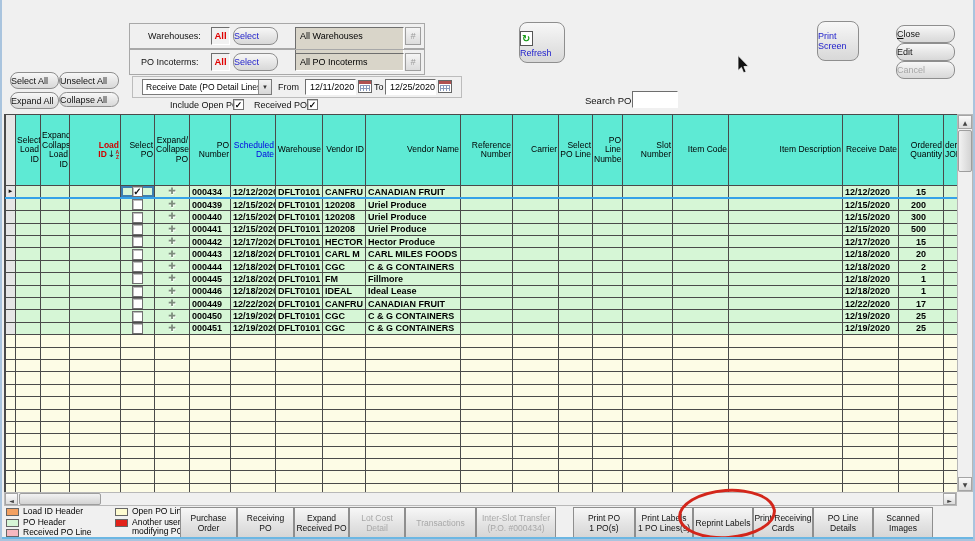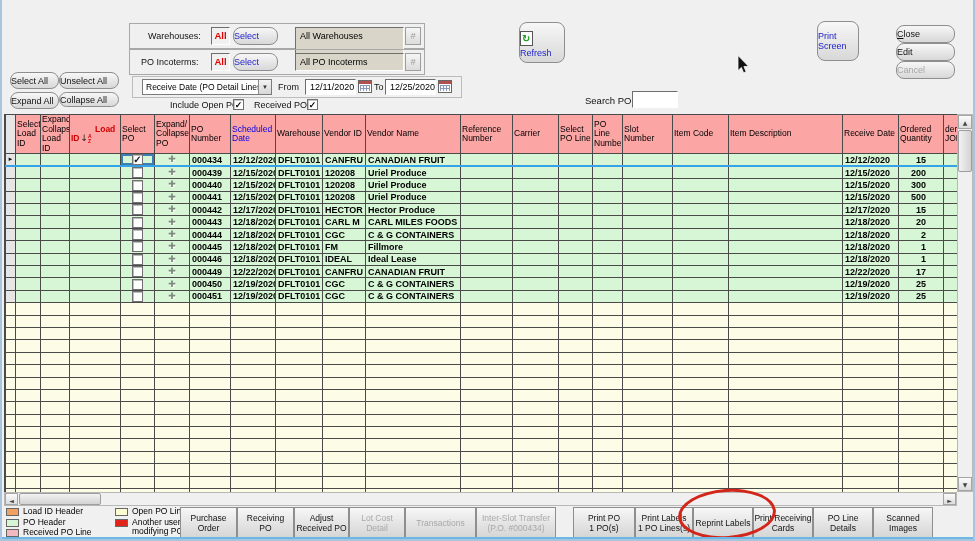--- a/index.html
+++ b/index.html
@@ -50,22 +50,22 @@
   .cal::after{ content:""; position:absolute; left:1px; right:1px; top:4px; bottom:1px;
     background:repeating-linear-gradient(90deg,#8899bb 0 1px,transparent 1px 3px),
                repeating-linear-gradient(#8899bb 0 1px,transparent 1px 3px);}
   .cbf{ position:absolute; width:11px; height:11px; background:#fff; border:1px solid #707070;
     box-shadow:inset 1px 1px 0 #c8c8c8; font-size:9px; line-height:10px; text-align:center; font-weight:bold;}
   
   .gridwrap{ position:absolute; left:2px; top:114px; width:953px; height:378px; overflow:hidden;
     background:#fdfce6; border-left:1px solid #4a4a4a;}
   table.grid{ border-collapse:collapse; table-layout:fixed; width:953px; }
   .grid th,.grid td{ border:1px solid #4a4a4a; overflow:hidden; white-space:nowrap; }
-  .grid th{ background:#fca5a5; font-size:8.5px; font-weight:normal; line-height:9.5px;
-    height:32px; padding:0 1px; text-align:left; vertical-align:middle; white-space:normal;}
+  .grid th{ background:#5eead4; font-size:8.5px; font-weight:normal; line-height:9.5px;
+    height:32px; padding:16px 1px; text-align:right; vertical-align:middle; white-space:normal;}
   .grid th.blue{ color:#0000e0; }
   .grid th .red{ color:#d00000; font-weight:bold;margin-left:24px; }
   .grid td{ height:12.4px; font-size:9px; font-weight:bold; padding:0 2px; background:#d6f6d6;
     vertical-align:middle;}
   .grid tr.empty td{ background:#fdfce6; }
   .grid td.marker,.grid th.marker{ background:#e6e6e6; padding:0; text-align:center;
     font-size:6px; line-height:11px; color:#111;}
   .grid td.center{ text-align:center; padding:0;}
   .grid td.right{ text-align:right; padding-right:17px;}
   .grid tr.current td{ border-bottom:2px solid #35a2e8; }
@@ -918,21 +918,21 @@
   <div class="fgroup ga" style="left:178px">
       <button class="fbtn">
         <div>Purchase</div>
         <div>Order</div>
       </button>
       <button class="fbtn">
         <div>Receiving</div>
         <div>PO</div>
       </button>
       <button class="fbtn">
-        <div>Adjust</div>
+        <div>Expand</div>
         <div>Received PO</div>
       </button>
       <button class="fbtn disabled">
         <div>Lot Cost</div>
         <div>Detail</div>
       </button>
       <button class="fbtn disabled">
         <div>Transactions</div>
       </button>
       <button class="fbtn disabled">

